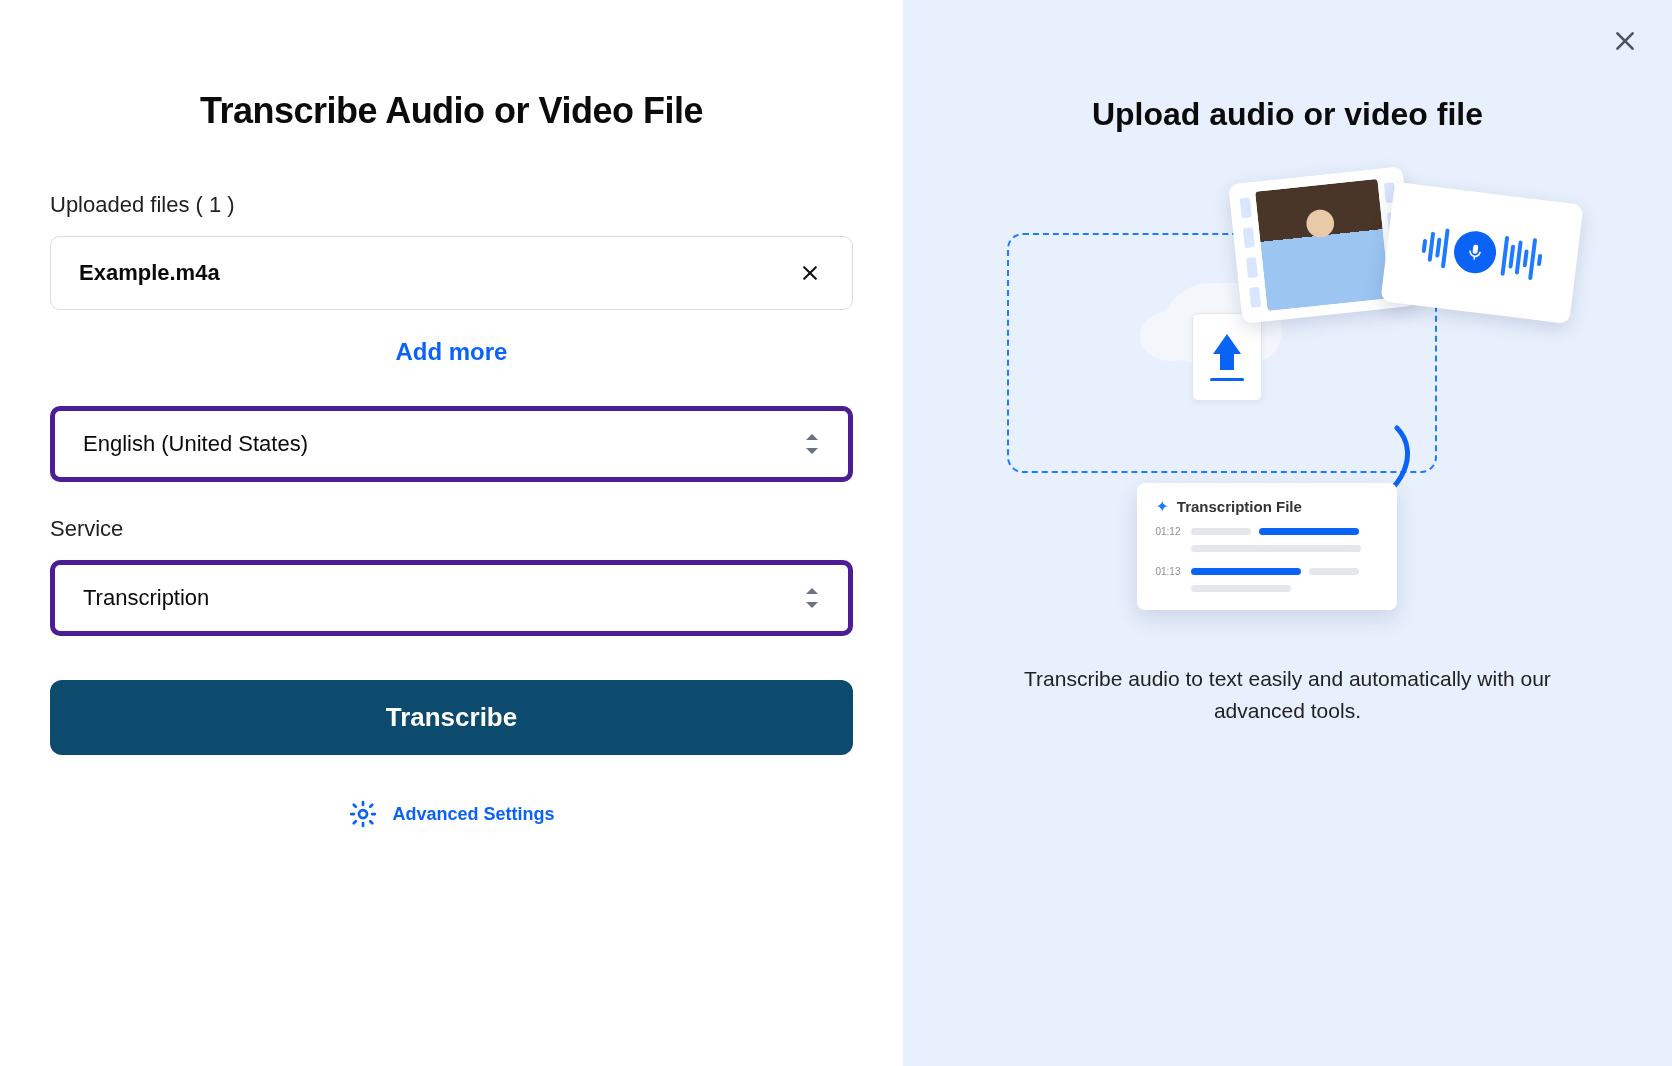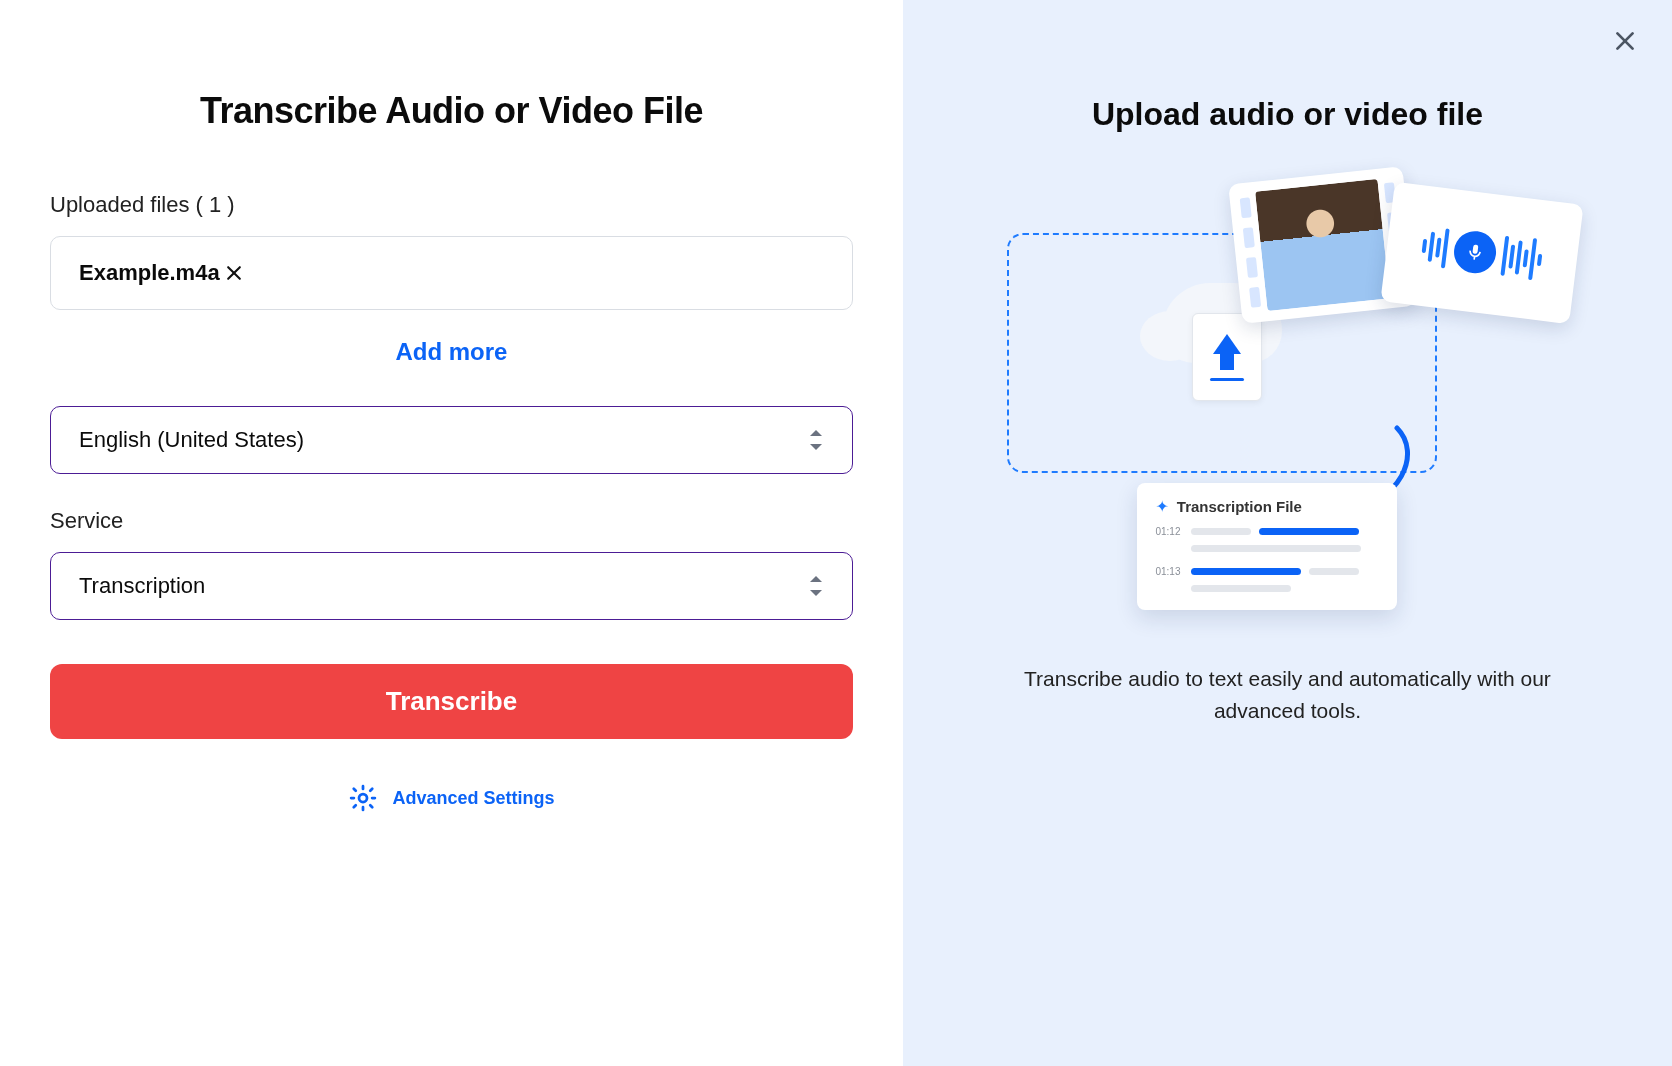--- a/index.html
+++ b/index.html
@@ -35,21 +35,21 @@
     color: #222;
     margin-bottom: 18px;
     display: block;
   }
   .file-row {
     border: 1px solid #d9dde3;
     border-radius: 10px;
     padding: 22px 28px;
     display: flex;
     align-items: center;
-    justify-content: flex-start;
+    justify-content: space-between;
     font-size: 22px;
     font-weight: 600;
     margin-bottom: 28px;
   }
   .file-name { font-weight: 700; }
   .close-svg { width: 20px; height: 20px; }
   .icon-btn {
     background: none; border: none; cursor: pointer; padding: 4px;
     display: inline-flex; align-items: center; justify-content: center;
   }
@@ -59,21 +59,21 @@
     text-align: center;
     background: none;
     border: none;
     color: #0b63f6;
     font-size: 24px;
     font-weight: 700;
     cursor: pointer;
     margin-bottom: 40px;
   }
   .select-box {
-    border: 1px solid #4c1d95;
+    border: 5px solid #4c1d95;
     border-radius: 10px;
     padding: 20px 28px;
     display: flex;
     align-items: center;
     justify-content: space-between;
     font-size: 22px;
     cursor: pointer;
     margin-bottom: 34px;
     background: #fff;
   }
@@ -88,21 +88,21 @@
     width: 0; height: 0;
     border-left: 6px solid transparent;
     border-right: 6px solid transparent;
   }
   .chevrons::before { top: 1px; border-bottom: 6px solid #6b7280; }
   .chevrons::after  { bottom: 1px; border-top: 6px solid #6b7280; }
   .primary-btn {
     width: 100%;
     border: none;
     border-radius: 12px;
-    background: #ef4444;
+    background: #0c4a6e;
     color: #fff;
     font-size: 26px;
     font-weight: 700;
     padding: 22px 0;
     cursor: pointer;
     margin-top: 10px;
     margin-bottom: 44px;
   }
   .advanced-row {
     display: flex;

